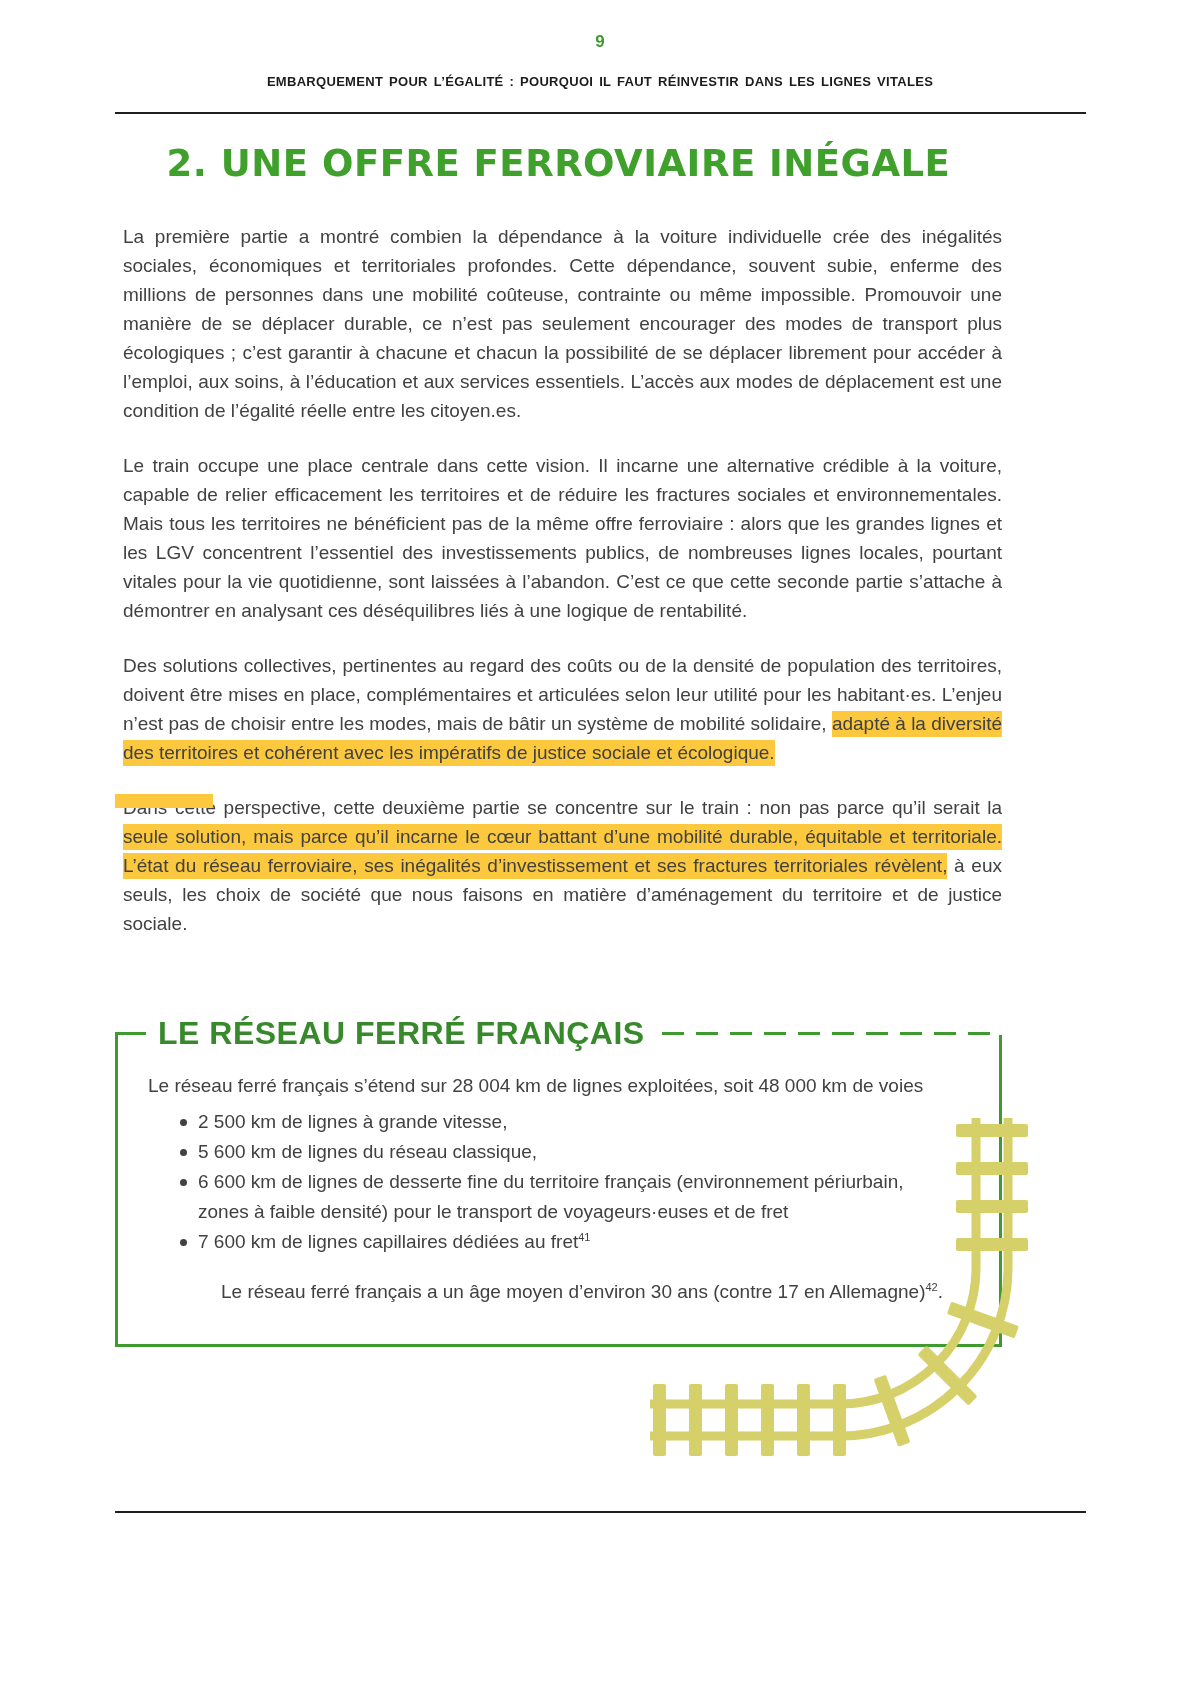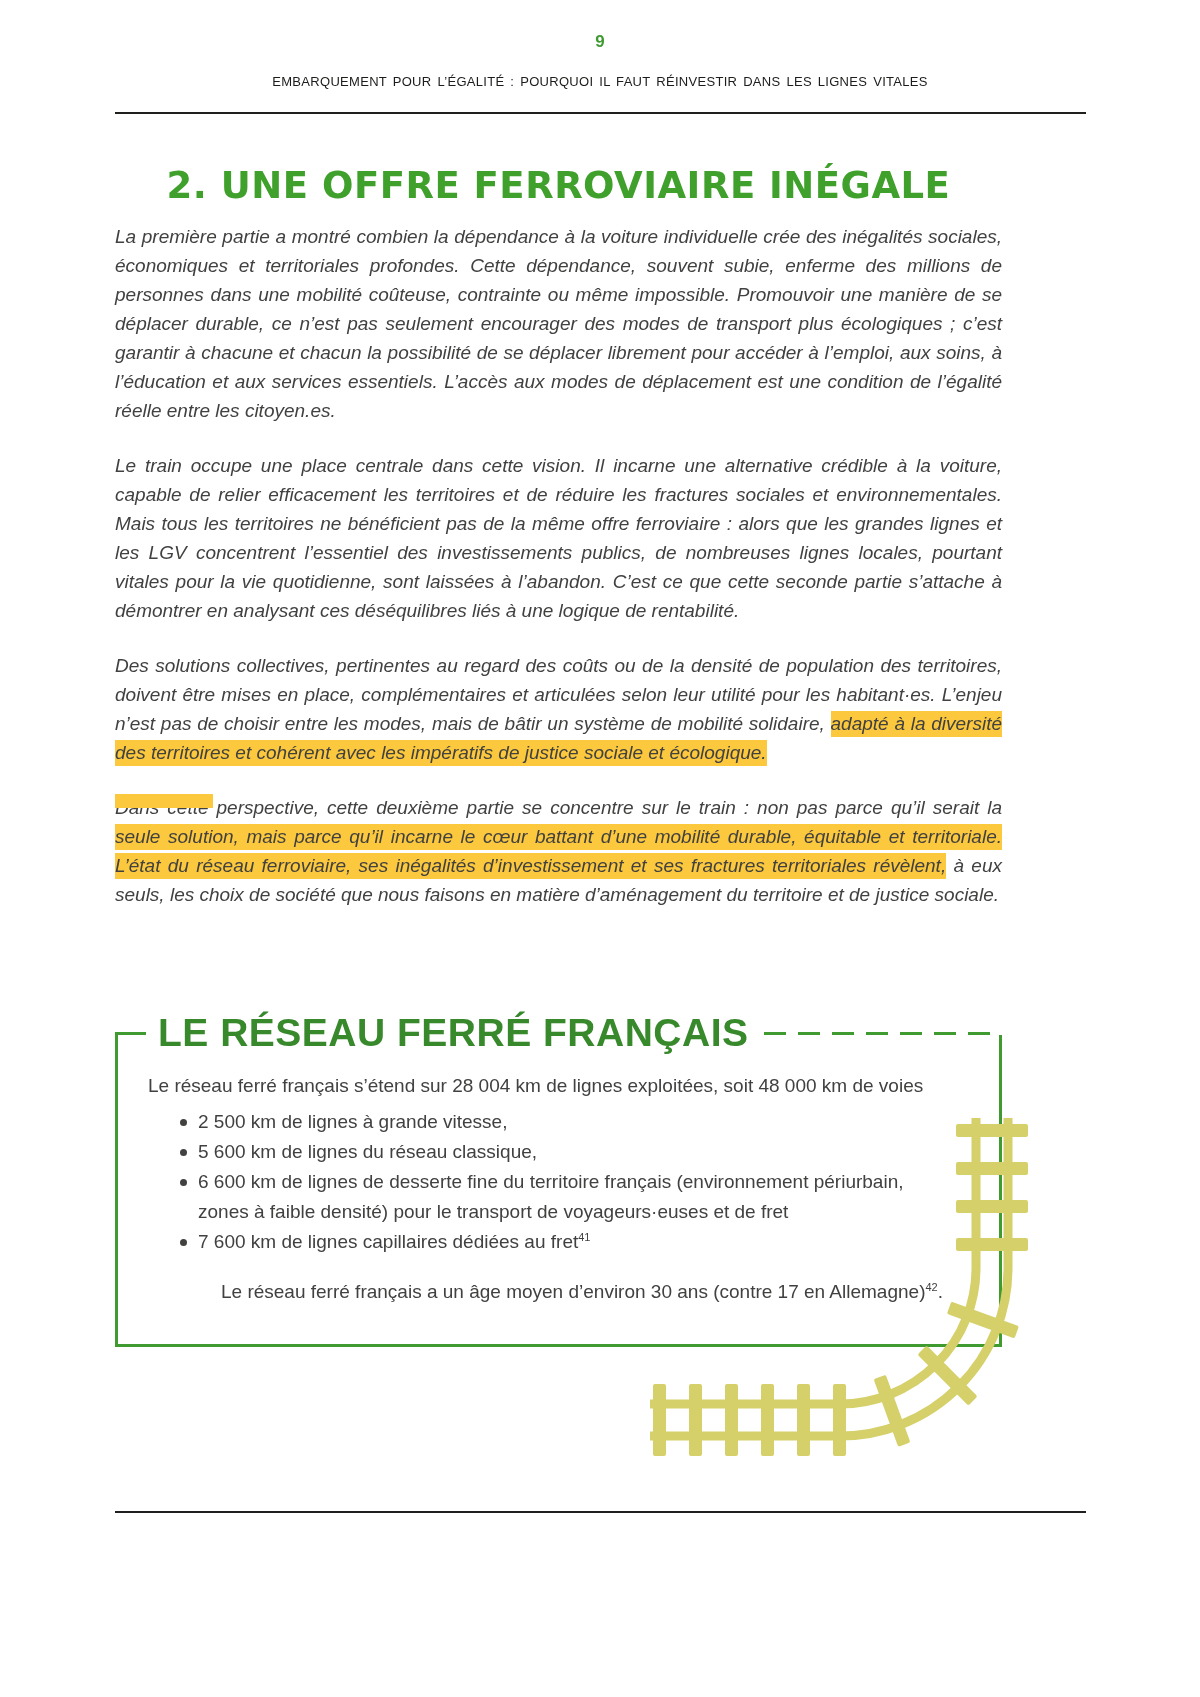--- a/index.html
+++ b/index.html
@@ -13,39 +13,39 @@
     color:#414140;
     overflow:hidden;
     margin:0 auto;
   }
   .page-number {
     position:absolute; top:32px; left:0; width:100%;
     text-align:center; color:#3f9a30; font-weight:bold; font-size:17px;
   }
   .running-header {
     position:absolute; top:74px; left:0; width:100%;
-    text-align:center; color:#1c1c1a; font-weight:normal;
+    text-align:center; color:#1c1c1a; font-weight:bold;
     font-size:13px; letter-spacing:0.3px; word-spacing:2px;
   }
   .rule {
     position:absolute; left:115px; width:971px; height:2px; background:#1f1f1e;
   }
   .rule-top { top:112px; }
   .rule-bottom { top:1511px; }
   .chapter-title {
-    position:absolute; top:164px; left:115px; width:887px;
+    position:absolute; top:142px; left:115px; width:887px;
     text-align:center; color:#3fa02c;
     font-family:"DejaVu Sans", sans-serif;
     font-size:37px; font-weight:900; letter-spacing:0.5px;
   }
   .content {
     position:absolute; top:222px; left:115px; width:887px;
     font-size:19px; line-height:29px; text-align:justify;
   }
-  .content p { margin:0 0 26px 0;font-style:italic; }
+  .content p { margin:0 0 26px 8px; }
   mark.hl {
     background:#fcc83d; color:inherit; padding:2px 0 3px;
     box-decoration-break:clone; -webkit-box-decoration-break:clone;
   }
   .stray-mark {
     position:absolute; left:115px; top:794px; width:98px; height:14px;
     background:#fcc83d;
   }
   .info-box {
     position:absolute; left:115px; top:1035px; width:887px; height:312px;
@@ -54,21 +54,21 @@
   }
   .box-top-dashed {
     position:absolute; left:0; right:0; top:-3px; height:3px;
     background:repeating-linear-gradient(90deg,#3f9a30 0 22px, transparent 22px 34px);
   }
   .box-top-solid {
     position:absolute; left:-3px; top:-3px; width:33px; height:3px; background:#3f9a30;
   }
   .box-title {
     position:absolute; left:28px; top:-22px; background:#ffffff;
-    padding:0 12px; color:#37892b; font-size:39px; font-weight:bold;
+    padding:0 12px; color:#37892b; font-size:32px; font-weight:bold;
     letter-spacing:0.5px; line-height:40px; white-space:nowrap;
   }
   .box-intro { font-size:19px; line-height:30px; }
   .box-list { list-style:none; margin:6px 0 0 32px; }
   .box-list li {
     position:relative; padding-left:18px;
     font-size:19px; line-height:30px;
   }
   .box-list li .dot {
     position:absolute; left:0; top:12px; width:7px; height:7px;

